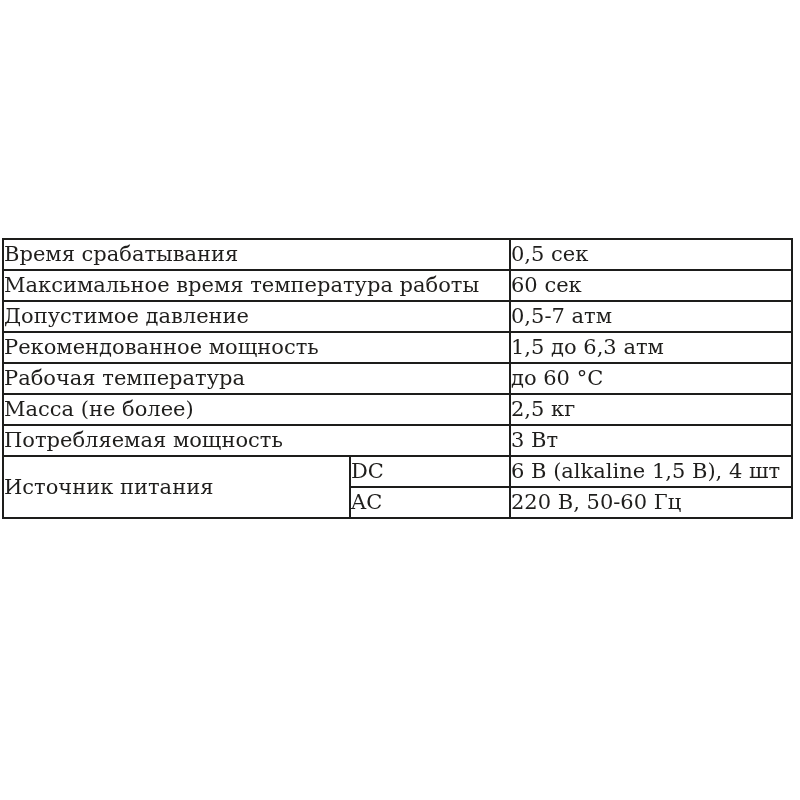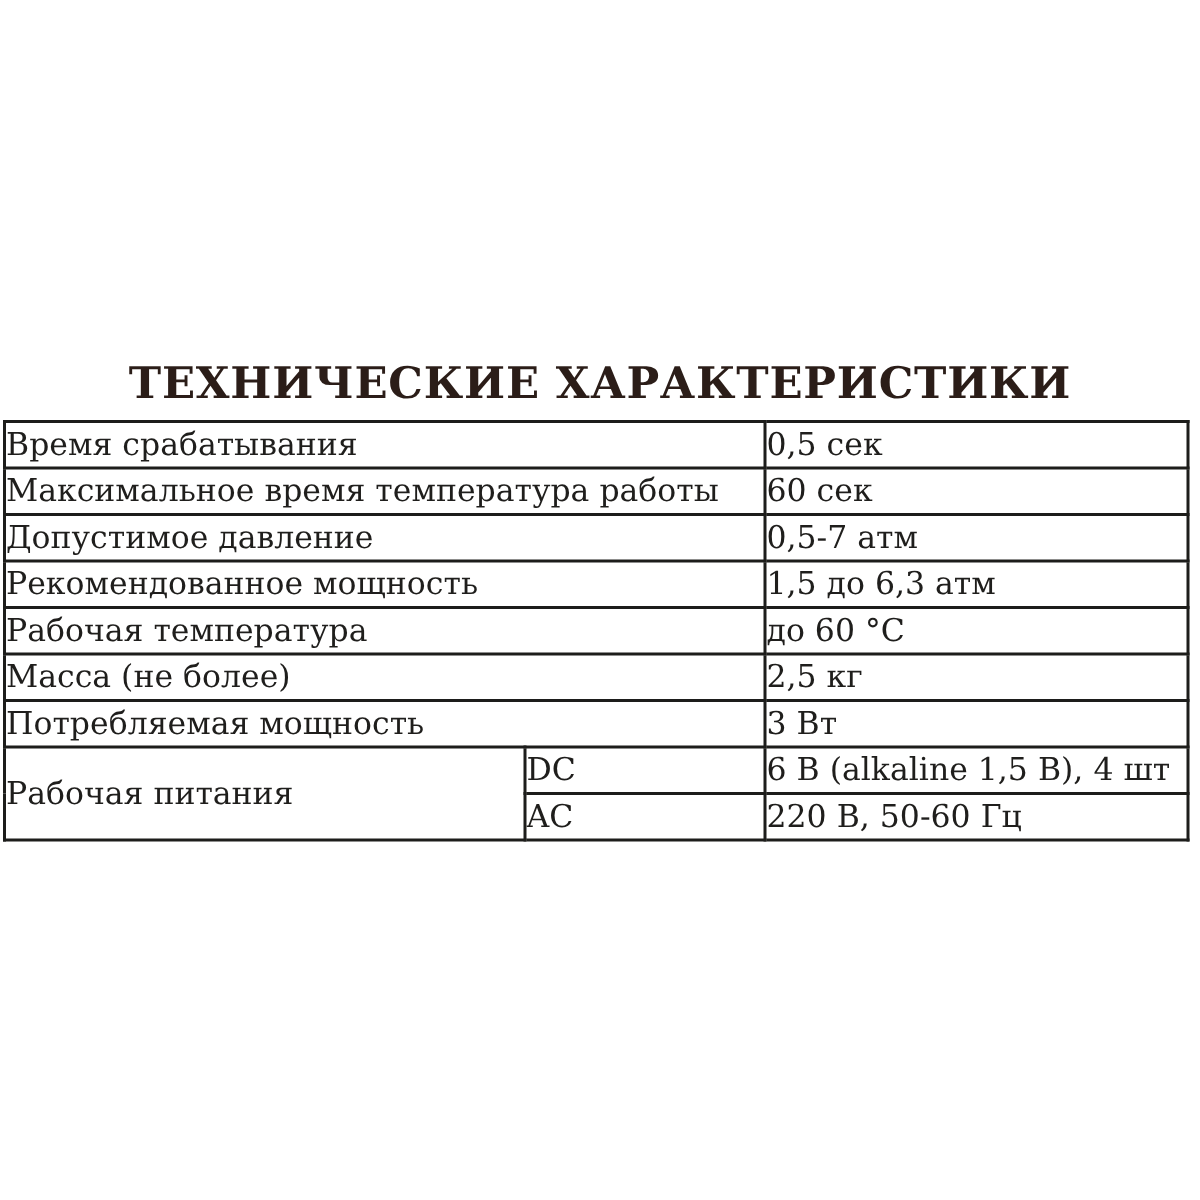--- a/index.html
+++ b/index.html
@@ -51,21 +51,20 @@
   }
   col.c1 { width: 347px; }
   col.c2 { width: 160px; }
   col.c3 { width: 282px; }
 </style>
 </head>
 <body>
 
 <div class="page">
 
-  <h1 class="title">ТЕХНИЧЕСКИЕ ХАРАКТЕРИСТИКИ</h1>
 
   <table class="specs">
     <colgroup>
       <col class="c1">
         <col class="c2">
         <col class="c3">
     </colgroup>
     <tbody>
       <tr>
         <td class="label" colspan="2">Время срабатывания</td>
@@ -89,21 +88,21 @@
       </tr>
       <tr>
         <td class="label" colspan="2">Масса (не более)</td>
         <td class="value">2,5 кг</td>
       </tr>
       <tr>
         <td class="label" colspan="2">Потребляемая мощность</td>
         <td class="value">3 Вт</td>
       </tr>
       <tr>
-        <td class="label" rowspan="2">Рабочая питания</td>
+        <td class="label" rowspan="2">Источник питания</td>
         <td class="sub">DC</td>
         <td class="value">6 В (alkaline 1,5 В), 4 шт</td>
       </tr>
       <tr>
         <td class="sub">AC</td>
         <td class="value">220 В, 50-60 Гц</td>
       </tr>
     </tbody>
   </table>
 

